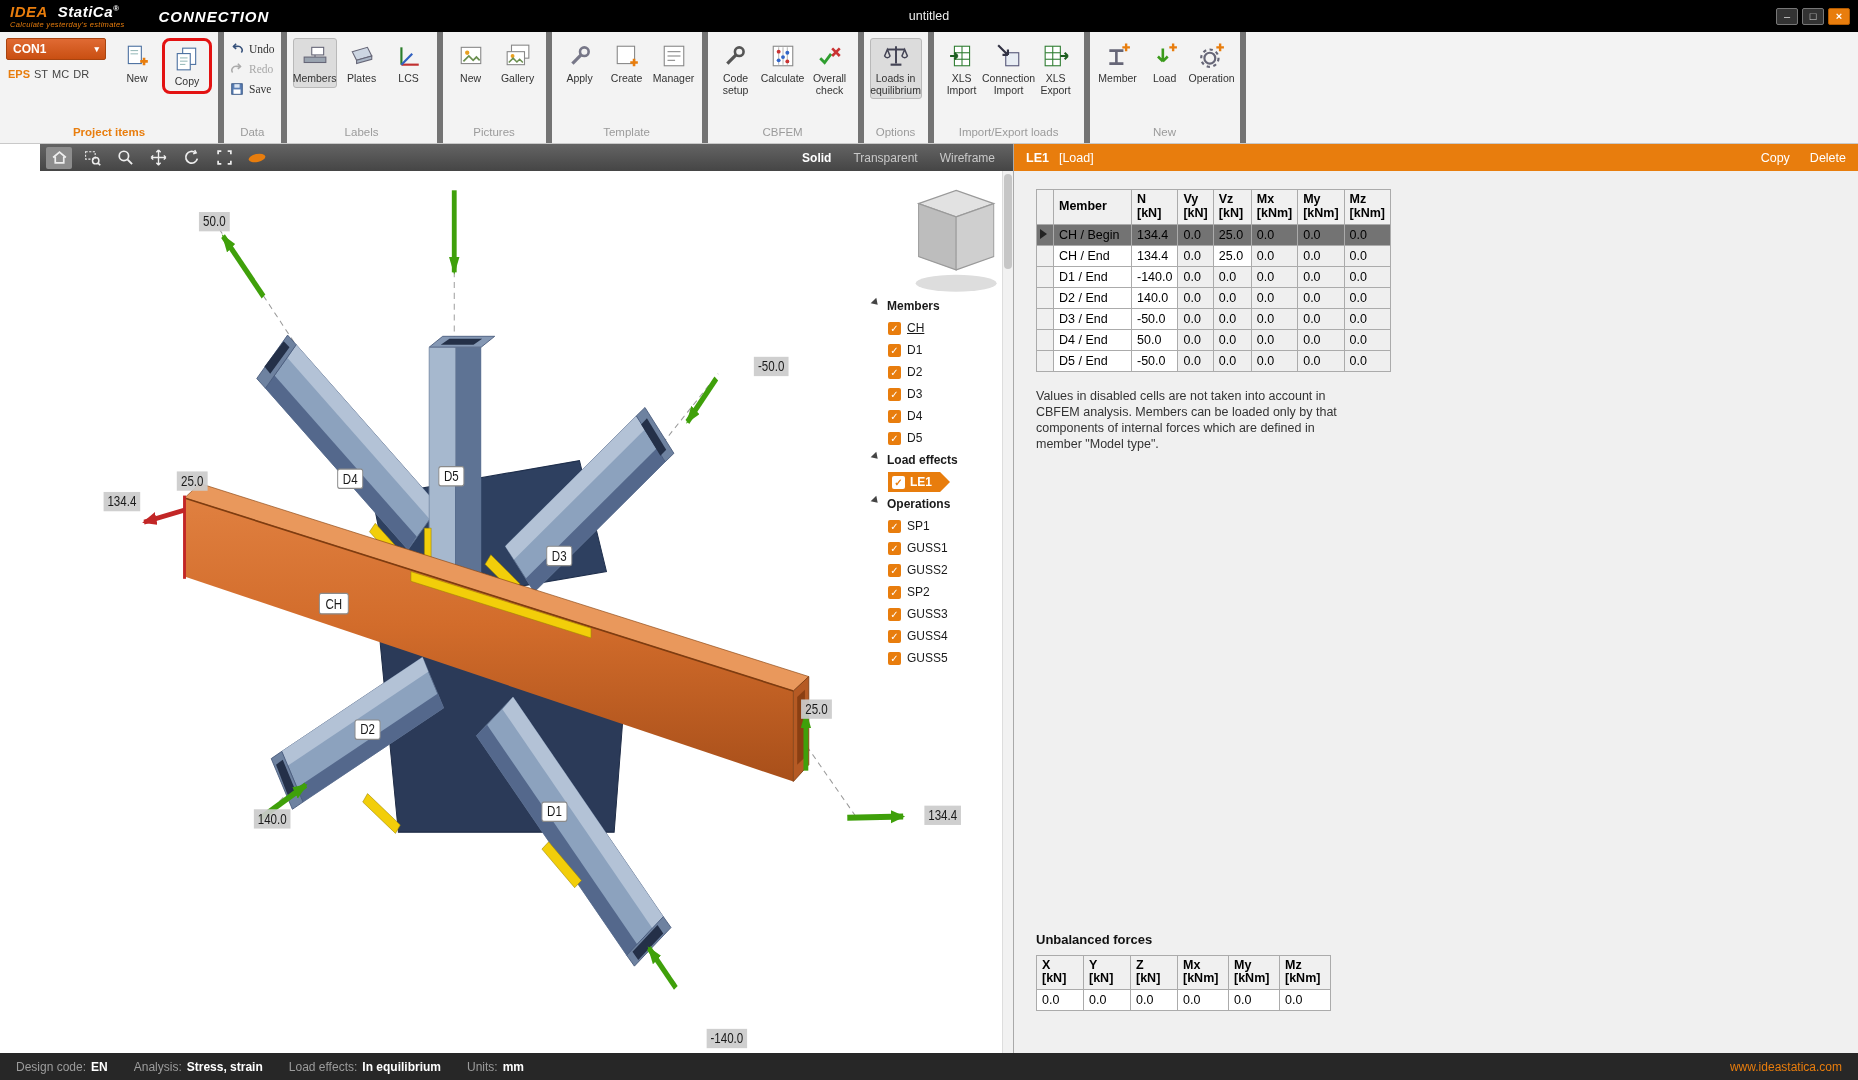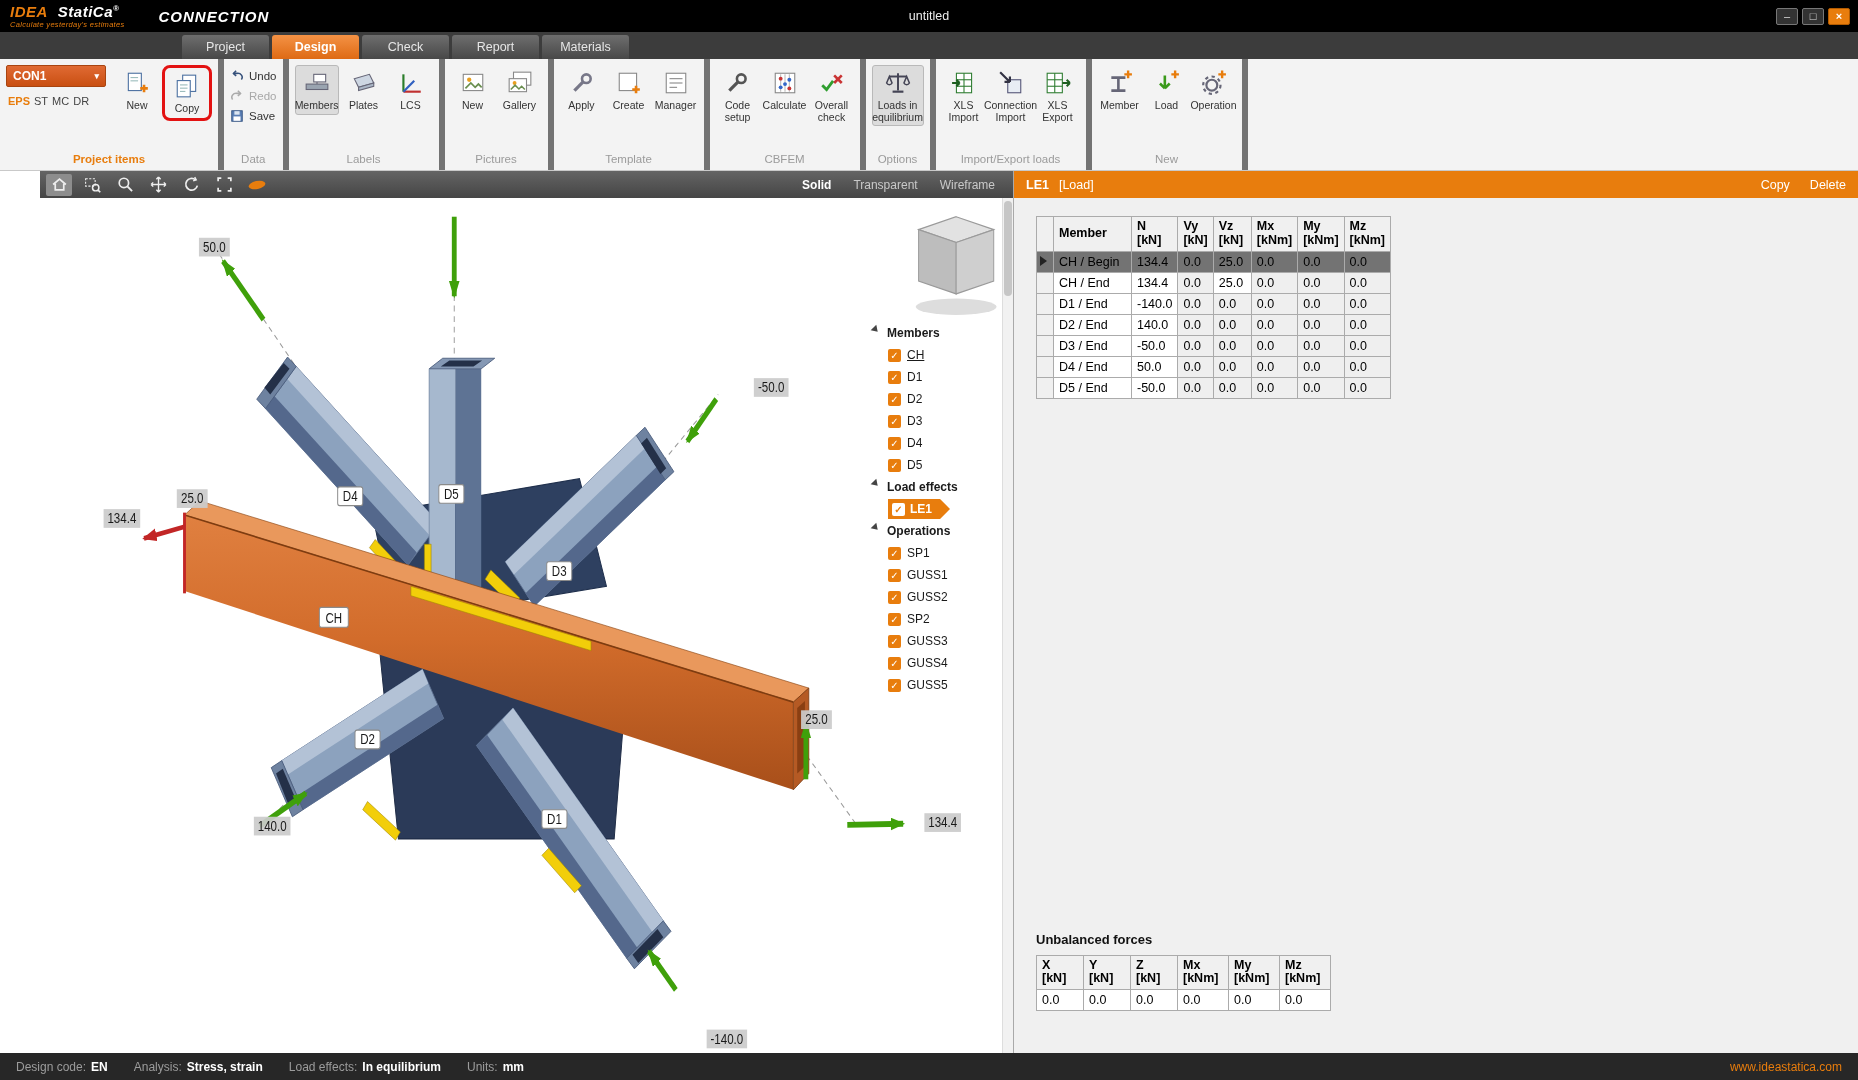--- a/index.html
+++ b/index.html
@@ -43,21 +43,21 @@
   .ric { width:28px; height:28px; display:flex; align-items:center; justify-content:center; margin-bottom:3px; flex:none; }
   .pi-left { display:flex; flex-direction:column; margin-right:6px; }
   .combo { width:100px; height:22px; background:linear-gradient(#E06A33,#C94F12); border:1px solid #A84410; border-radius:2px;
            color:#fff; font-size:12px; font-weight:bold; display:flex; align-items:center; padding:0 6px; }
   .combo .caret { margin-left:auto; font-size:9px; }
   .pi-toggles { display:flex; gap:4px; margin-top:8px; padding-left:2px; }
   .tg { font-size:11px; color:#444; }
   .tg.on { color:var(--orange); font-weight:bold; }
   .anno { border:3px solid #E31212; border-radius:8px; align-self:flex-start; }
   .databtns { display:flex; flex-direction:column; gap:4px; padding-top:3px; }
-  .sbtn { display:flex; align-items:center; gap:5px; font-size:11.5px; color:#333; height:16px; white-space:nowrap; }
+  .sbtn { display:flex; align-items:center; gap:5px; font-size:11.5px; color:#333; height:16px; white-space:nowrap;font-family:Liberation Serif, serif; }
   .sbtn.dim { color:#A8A8A8; }
   .sbtn svg { width:14px; height:14px; flex:none; }
 
   
   .vtoolbar { height:27px; background:linear-gradient(#646464,#454545); display:flex; align-items:center; padding:0 6px; gap:7px; flex:none; }
   .vtb { width:26px; height:22px; display:flex; align-items:center; justify-content:center; border-radius:2px; }
   .vtb.pressed { background:#8d8d8d; }
   .vmodes { margin-left:auto; display:flex; gap:22px; font-size:12px; color:#c9c9c9; padding-right:12px; }
   .vmode.active { color:#fff; font-weight:bold; }
 
@@ -128,27 +128,20 @@
         </div>
       <div class="wbtn">
           <span>□</span>
         </div>
       <div class="wbtn close">
           <span>×</span>
         </div>
     </div>
   </div>
 
-  <div class="tabsrow">
-    <div class="tab">Project</div>
-    <div class="tab active">Design</div>
-    <div class="tab">Check</div>
-    <div class="tab">Report</div>
-    <div class="tab">Materials</div>
-  </div>
 
   <div class="ribbon">
 
     <div class="rgroup">
       <div class="rbody">
         <div class="pi-left">
           <div class="combo">
             <span>CON1</span>
             <span class="caret">▾</span>
           </div>
@@ -862,20 +855,21 @@
               <td>-50.0</td>
               <td class="dis">0.0</td>
               <td class="dis">0.0</td>
               <td class="dis">0.0</td>
               <td class="dis">0.0</td>
               <td class="dis">0.0</td>
             </tr>
           </tbody>
         </table>
 
+        <div class="note">Values in disabled cells are not taken into account in CBFEM analysis. Members can be loaded only by that components of internal forces which are defined in member "Model type".</div>
 
         <div class="unbal">
           <div class="unbal-title">Unbalanced forces</div>
           <table class="grid">
             <thead>
               <tr>
                 <th style="width:47px">
                     <div>X</div>
                     <div>[kN]</div>
                   </th>

